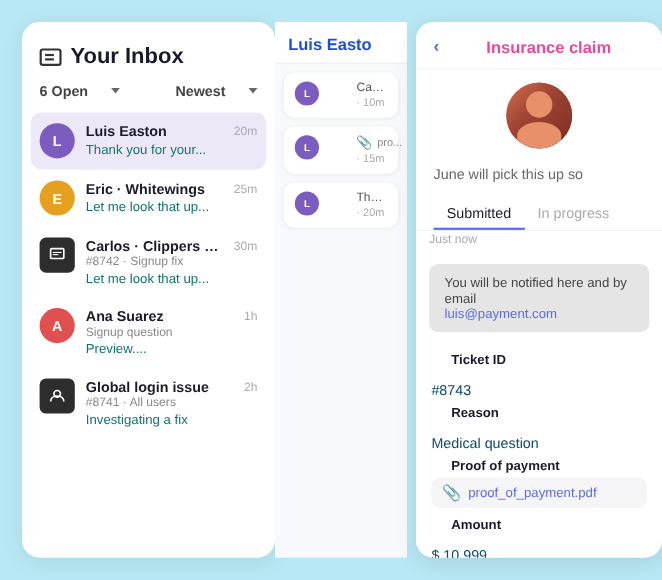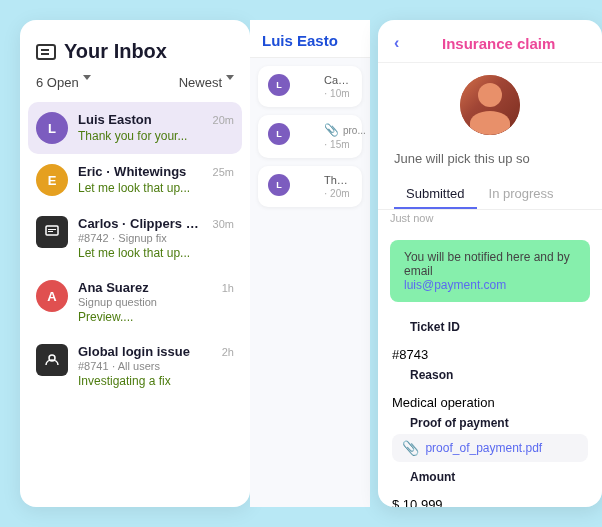--- a/index.html
+++ b/index.html
@@ -64,28 +64,29 @@
     }
 
     .filter-row {
       display: flex;
       align-items: center;
       gap: 8px;
     }
 
     .filter-btn {
       display: flex;
-      align-items: flex-start;
-      gap: 4px;
+      align-items: center;
+      gap: 21px;
       font-size: 13px;
       color: #444;
       cursor: pointer;
       background: none;
       border: none;
       padding: 0;
+      font-weight: bold;
     }
 
     .chevron-down {
       display: inline-block;
       width: 0; height: 0;
       border-left: 4px solid transparent;
       border-right: 4px solid transparent;
       border-top: 5px solid #666;
     }
 
@@ -141,21 +142,21 @@
       display: flex;
       align-items: center;
       gap: 4px;
       font-size: 11px;
       color: #888;
       margin-top: 1px;
     }
 
     .item-preview {
       font-size: 12px;
-      color: #4d7c0f;
+      color: #0f766e;
       white-space: nowrap;
       overflow: hidden;
       text-overflow: ellipsis;
       margin-top: 2px;
     }
 
     .item-time {
       font-size: 11px;
       color: #aaa;
       flex-shrink: 0;
@@ -344,21 +345,21 @@
       border-bottom: 2px solid #5b6af0;
     }
 
     .tab-sub {
       font-size: 11px;
       color: #aaa;
       padding: 2px 0 6px 12px;
     }
 
     .notification-box {
-      background: #86efac;
+      background: #e5e5e5;
       border-radius: 8px;
       padding: 10px 14px;
       margin: 10px 12px;
       font-size: 12px;
       color: #444;
     }
 
     .notification-email {
       color: #5b6af0;
       font-size: 12px;
@@ -371,21 +372,21 @@
     .detail-label {
       font-size: 12px;
       font-weight: 700;
       color: #1a1a2e;
       margin-bottom: 2px;
       margin-left: 18px;
     }
 
     .detail-value {
       font-size: 13px;
-      color: #000000;
+      color: #0c4a6e;
       margin-bottom: 6px;
       margin-top: 13px;
     }
 
     .file-attach {
       display: flex;
       align-items: center;
       gap: 6px;
       font-size: 12px;
       color: #5b6af0;
@@ -551,21 +552,21 @@
       <span>You will be notified here and by email</span><br>
       <span class="notification-email">luis@payment.com</span>
     </div>
 
     <div class="detail-section">
 
       <div class="detail-label">Ticket ID</div>
       <div class="detail-value">#8743</div>
 
       <div class="detail-label">Reason</div>
-      <div class="detail-value">Medical operation</div>
+      <div class="detail-value">Medical question</div>
 
       <div class="detail-label">Proof of payment</div>
       <div class="file-attach">
         <span class="paperclip">📎</span>
         <span>proof_of_payment.pdf</span>
       </div>
 
       <div class="detail-label">Amount</div>
       <div class="detail-value">$ 10,999</div>
 

